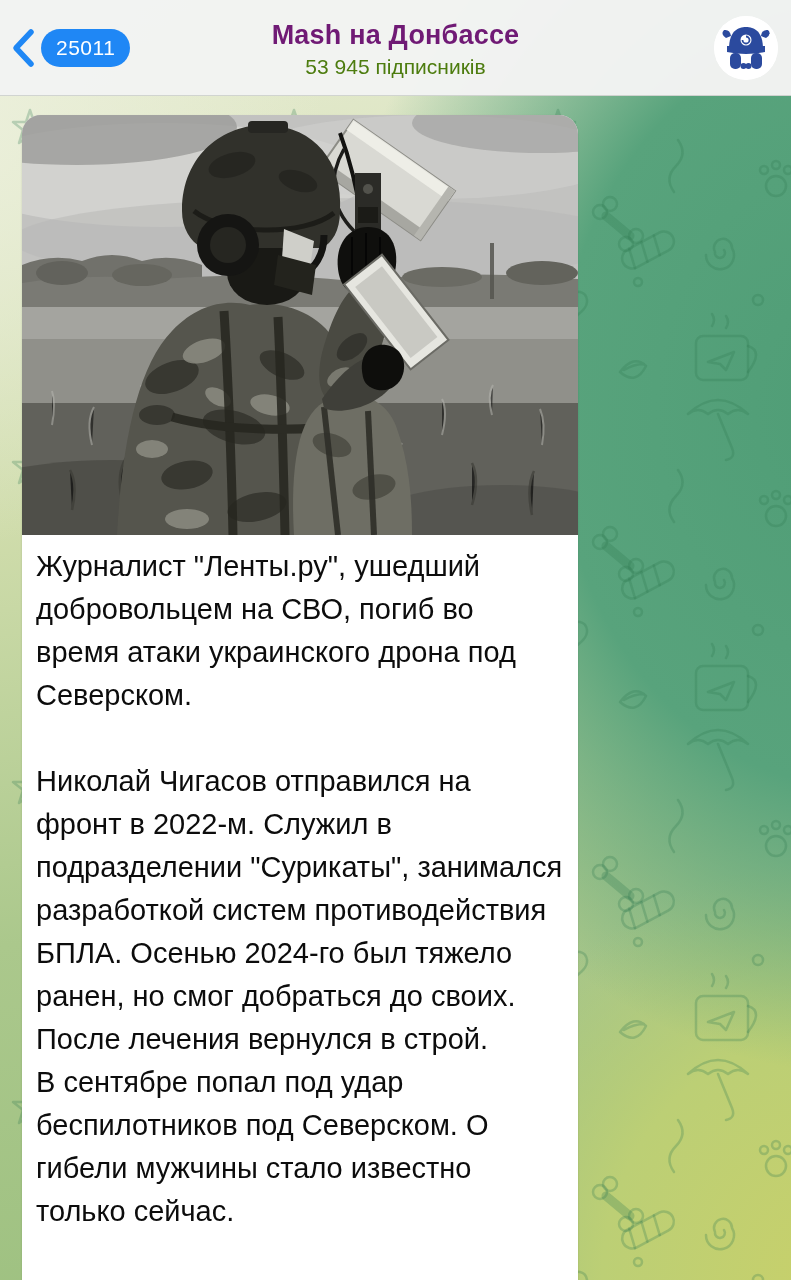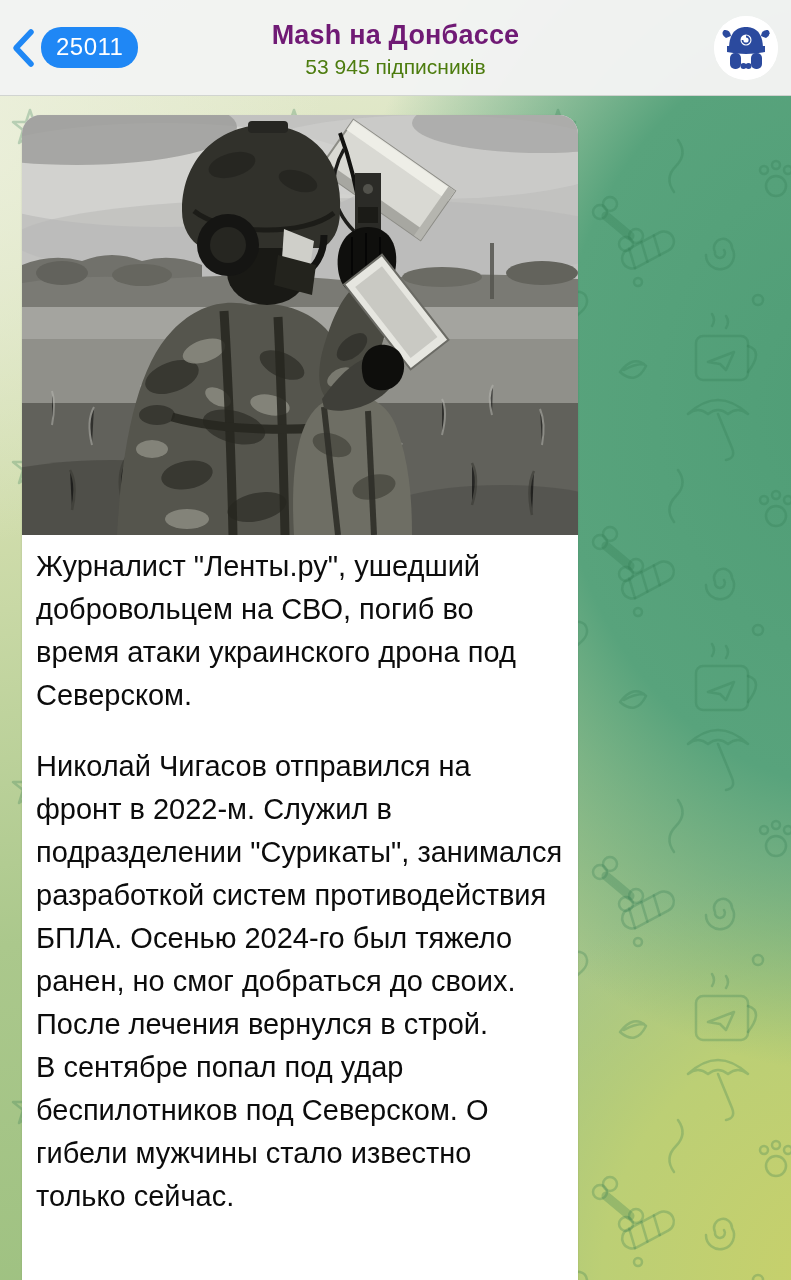--- a/index.html
+++ b/index.html
@@ -15,38 +15,38 @@
       radial-gradient(70% 50% at -8% 8%, #ecf0dc 0%, rgba(236,240,220,0) 70%),
       linear-gradient(172deg, #e7ecd4 0%, #cfdcab 38%, #abc88c 68%, #9cc07f 100%);
   }
   .doodles { position:absolute; inset:0; width:791px; height:1280px; }
 
   
   header { position:absolute; top:0; left:0; right:0; height:96px; z-index:5;
     background:rgba(242,243,242,0.98); border-bottom:1px solid rgba(60,70,60,0.18); }
   .back { position:absolute; left:10px; top:0; height:100%; display:flex; align-items:center; gap:5px; cursor:pointer; }
   .back svg { display:block; }
-  .badge { background:#1f87f5; color:#fff; font-size:24px; line-height:1;
+  .badge { background:#1f87f5; color:#fff; font-size:21px; line-height:1;
     padding:8px 15px 9px; border-radius:20px; letter-spacing:0.5px;text-align:center; }
   .titles { position:absolute; left:50%; top:52%; transform:translate(-50%,-50%); text-align:center; white-space:nowrap; }
   .title { font-size:27px; font-weight:700; color:#701a75; letter-spacing:0.2px; }
   .subtitle { font-size:21px; color:#4d7c0f; margin-top:4px; }
   .avatar { position:absolute; right:13px; top:50%; transform:translateY(-50%);
     width:64px; height:64px; border-radius:50%; background:#fff; display:flex;
     align-items:center; justify-content:center; cursor:pointer; overflow:hidden; }
 
   
   .chat { position:absolute; inset:0; z-index:2; }
   .bubble { position:absolute; left:22px; top:115px; width:556px; min-height:1210px;
     background:#ffffff; border-radius:19px; box-shadow:0 1px 2px rgba(40,60,40,0.18); }
   .photo { width:556px; height:420px; border-radius:19px 19px 0 0; overflow:hidden; cursor:pointer; }
   .photo svg { display:block; }
   .msg-text { padding:10px 14px 60px; font-size:29px; line-height:43px; color:#0c0c0c; }
   .msg-text p { white-space:pre-line; }
-  .msg-text p + p { margin-top:28px; }
+  .msg-text p + p { margin-top:43px; }
 </style>
 </head>
 <body>
 
 <div class="screen">
 
   <div class="wallpaper">
     <svg class="doodles" viewBox="0 0 791 1280" xmlns="http://www.w3.org/2000/svg">
       <defs>
         <g id="dtile" fill="none" stroke="#2f7a51" stroke-opacity="0.27" stroke-width="2.5" stroke-linecap="round" stroke-linejoin="round">

